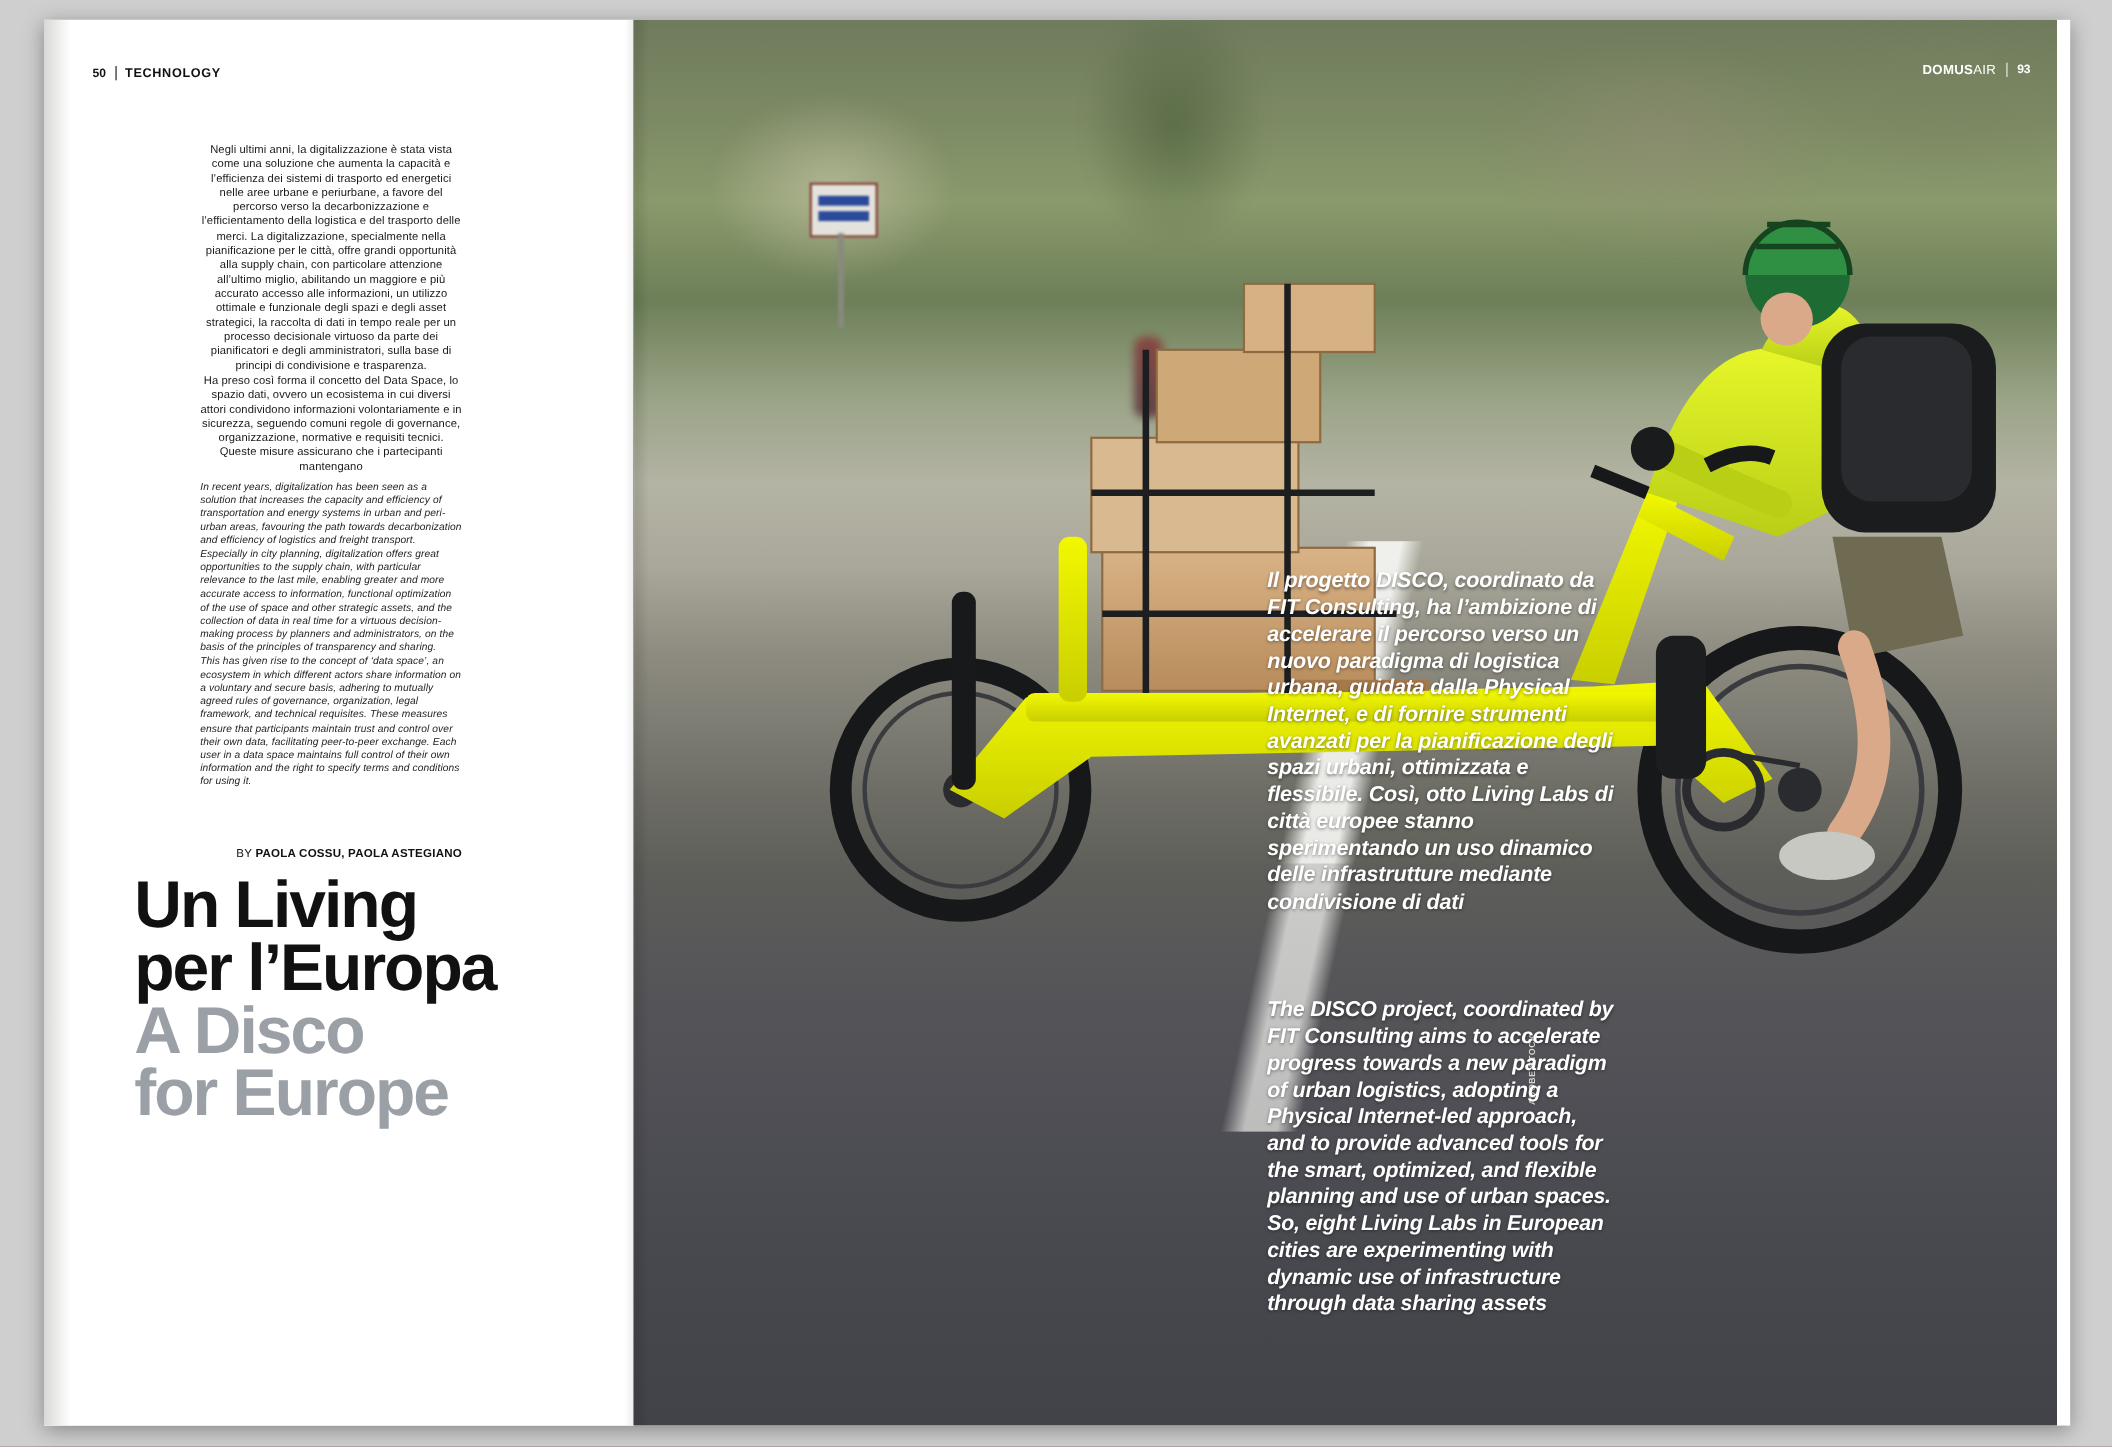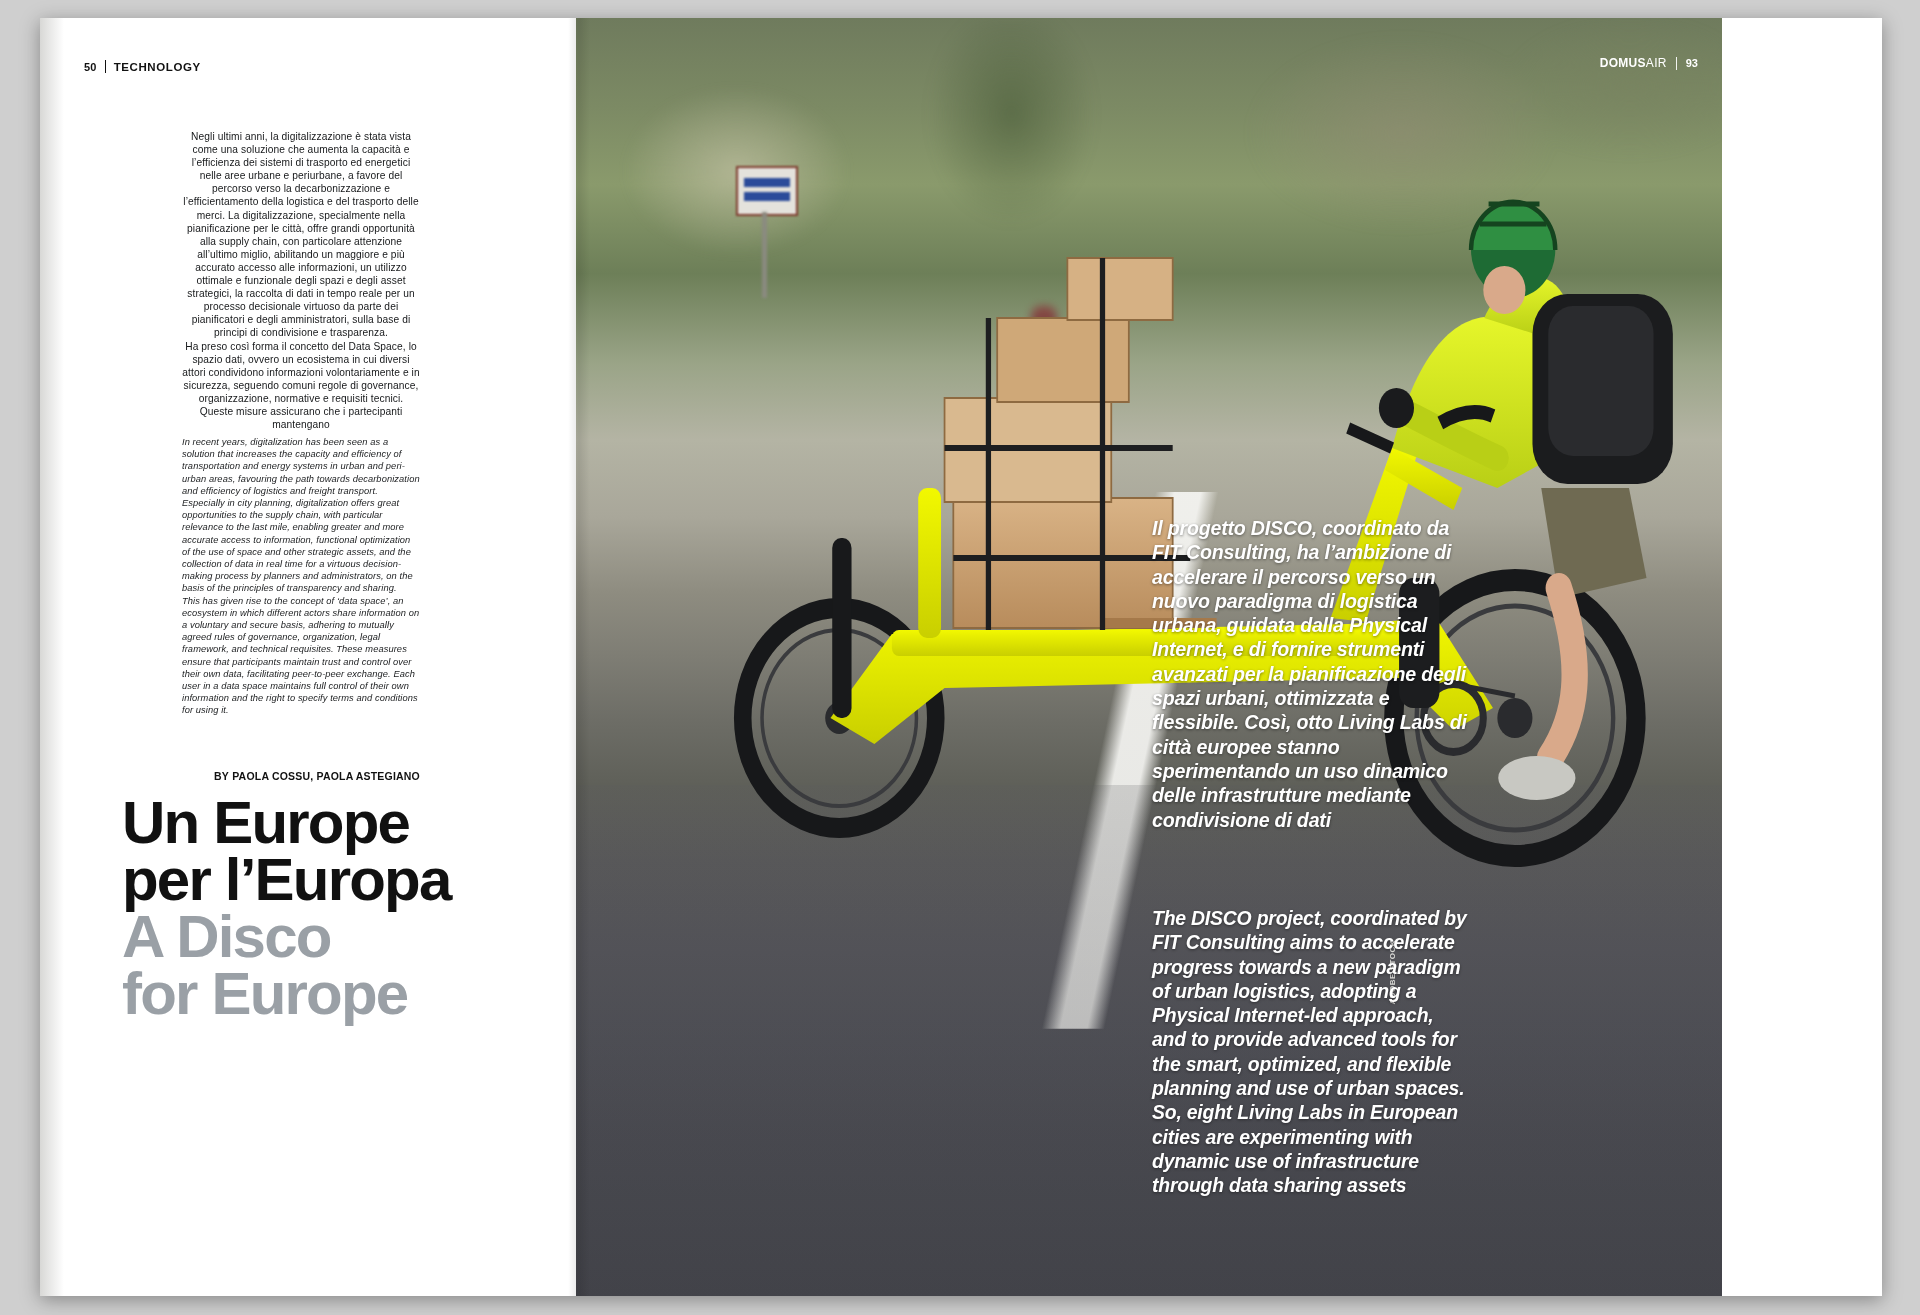--- a/index.html
+++ b/index.html
@@ -91,21 +91,21 @@
   .byline {
     position: absolute;
     left: 60px;
     top: 752px;
     width: 298px;
     text-align: right;
     font-size: 10.5px;
     color: #111;
     letter-spacing: 0.2px;
   }
-  .byline .by { font-weight: 700; padding-left: 31px; }
+  .byline .by { font-weight: 400; padding-left: 31px; }
   .byline .names { font-weight: 700; margin-top: 28px; }
   .headline {
     position: absolute;
     left: 60px;
     top: 776px;
     width: 470px;
   }
   .headline .line {
     font-size: 60px;
     line-height: 57px;
@@ -114,21 +114,21 @@
     color: #111;
     white-space: nowrap;
   }
   .headline .line.en {
     color: #9aa0a6;
   }
   
   .page-right {
     position: absolute;
     left: 536px; top: 0;
-    width: 1146px;
+    width: 1294px;
     height: 1278px;
     overflow: hidden;
     background: #7f1d1d;
   }
   .photo {
     position: absolute;
     inset: 0;
     background:
       
       linear-gradient(102deg, rgba(255,255,255,0) 46%, rgba(245,245,242,0.92) 47.5%, rgba(245,245,242,0.92) 49.6%, rgba(255,255,255,0) 51%) no-repeat 0 64% / 100% 42%,
@@ -283,21 +283,21 @@
         <p>In recent years, digitalization has been seen as a solution that increases the capacity and efficiency of transportation and energy systems in urban and peri-urban areas, favouring the path towards decarbonization and efficiency of logistics and freight transport. Especially in city planning, digitalization offers great opportunities to the supply chain, with particular relevance to the last mile, enabling greater and more accurate access to information, functional optimization of the use of space and other strategic assets, and the collection of data in real time for a virtuous decision-making process by planners and administrators, on the basis of the principles of transparency and sharing.</p>
         <p>This has given rise to the concept of ‘data space’, an ecosystem in which different actors share information on a voluntary and secure basis, adhering to mutually agreed rules of governance, organization, legal framework, and technical requisites. These measures ensure that participants maintain trust and control over their own data, facilitating peer-to-peer exchange. Each user in a data space maintains full control of their own information and the right to specify terms and conditions for using it.</p>
       </div>
 
       <div class="byline">
         <span class="by">BY</span>
         <span class="names">PAOLA COSSU, PAOLA ASTEGIANO</span>
       </div>
 
       <div class="headline">
-        <div class="line">Un Europe</div>
+        <div class="line">Un Living</div>
         <div class="line">per l’Europa</div>
         <div class="line en">A Disco</div>
         <div class="line en">for Europe</div>
       </div>
 
     </div>
   </div>
 
   <div class="page-right">
     <div class="photo"></div>

